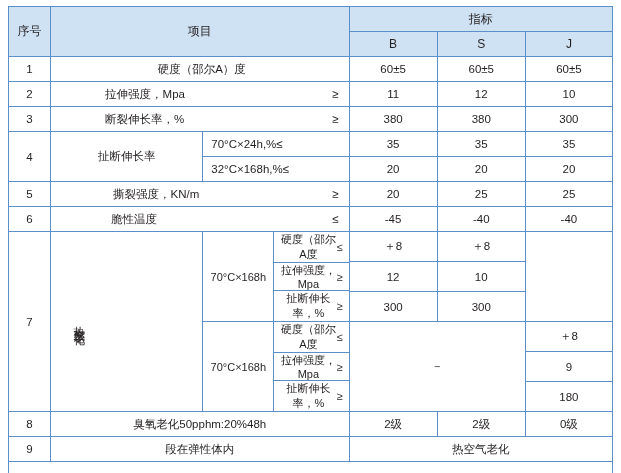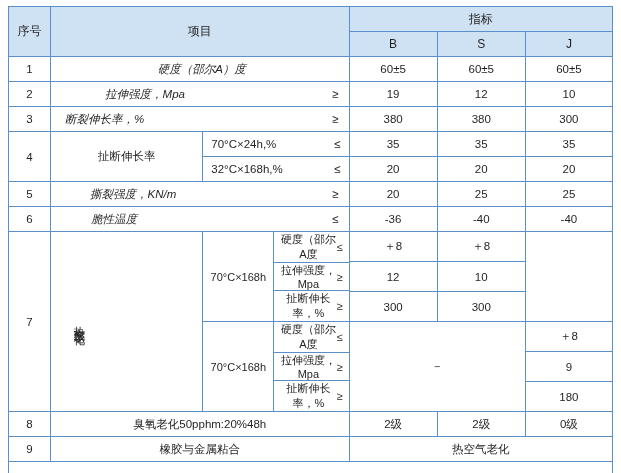--- a/index.html
+++ b/index.html
@@ -46,28 +46,26 @@
   .label-cell {
     position: relative;
   }
   .lbl-spread {
     display: flex;
     align-items: center;
     justify-content: space-between;
     padding: 0 10px 0 14px;
     height: 100%;
     box-sizing: border-box;
-    font-style: italic;
   }
   .lbl-spread .txt { flex: 0 0 auto; }
   .lbl-spread .sym { flex: 0 0 auto; }
   .sub-spread {
     display: flex;
     align-items: center;
-    justify-content: space-between;
     padding: 0 8px 0 8px;
     height: 100%;
     box-sizing: border-box;
   }
   .vert {
     writing-mode: vertical-rl;
     text-orientation: upright;
     letter-spacing: 2px;
     line-height: 1.05;
     display: inline-block;
@@ -116,30 +114,30 @@
       </tr>
 
       <tr>
         <td>2</td>
         <td class="label-cell" colspan="2">
           <div class="lbl-spread">
             <span class="txt" style="margin-left:40px;">拉伸强度，Mpa</span>
             <span class="sym">≥</span>
           </div>
         </td>
-        <td>19</td>
+        <td>11</td>
         <td>12</td>
         <td>10</td>
       </tr>
 
       <tr>
         <td>3</td>
         <td class="label-cell" colspan="2">
           <div class="lbl-spread">
-            <span class="txt" style="">断裂伸长率，%</span>
+            <span class="txt" style="margin-left:40px;">断裂伸长率，%</span>
             <span class="sym">≥</span>
           </div>
         </td>
         <td>380</td>
         <td>380</td>
         <td>300</td>
       </tr>
 
       <tr>
         <td rowspan="2">4</td>
@@ -163,38 +161,38 @@
         </td>
         <td>20</td>
         <td>20</td>
         <td>20</td>
       </tr>
 
       <tr>
         <td>5</td>
         <td class="label-cell" colspan="2">
           <div class="lbl-spread">
-            <span class="txt" style="margin-left:25px;">撕裂强度，KN/m</span>
+            <span class="txt" style="margin-left:48px;">撕裂强度，KN/m</span>
             <span class="sym">≥</span>
           </div>
         </td>
         <td>20</td>
         <td>25</td>
         <td>25</td>
       </tr>
 
       <tr>
         <td>6</td>
         <td class="label-cell" colspan="2">
           <div class="lbl-spread">
-            <span class="txt" style="margin-left:26px;">脆性温度</span>
+            <span class="txt" style="margin-left:46px;">脆性温度</span>
             <span class="sym">≤</span>
           </div>
         </td>
-        <td>-36</td>
+        <td>-45</td>
         <td>-40</td>
         <td>-40</td>
       </tr>
 
       <tr>
         <td rowspan="6">7</td>
         <td rowspan="6" class="tall-mid" style="width:152px;">
           <div style="display:flex;align-items:center;justify-content:flex-start;height:100%;">
             <span class="vert" style="margin-left:22px;">热空气老化</span>
             <span style="display:inline-block;width:1px;height:100%;"></span>
@@ -265,21 +263,21 @@
       <tr>
         <td>8</td>
         <td colspan="2">臭氧老化50pphm:20%48h</td>
         <td>2级</td>
         <td>2级</td>
         <td>0级</td>
       </tr>
 
       <tr>
         <td>9</td>
-        <td colspan="2">橡胶与金属粘合</td>
+        <td colspan="2">段在弹性体内</td>
         <td colspan="3">热空气老化</td>
       </tr>
 
       <tr>
         <td colspan="6" style="height:36px;text-align:left;padding-left:10px;">注：橡胶与金属粘合仅适用于具有钢边的止水带</td>
       </tr>
     </tbody>
   </table>
 </div>
 

